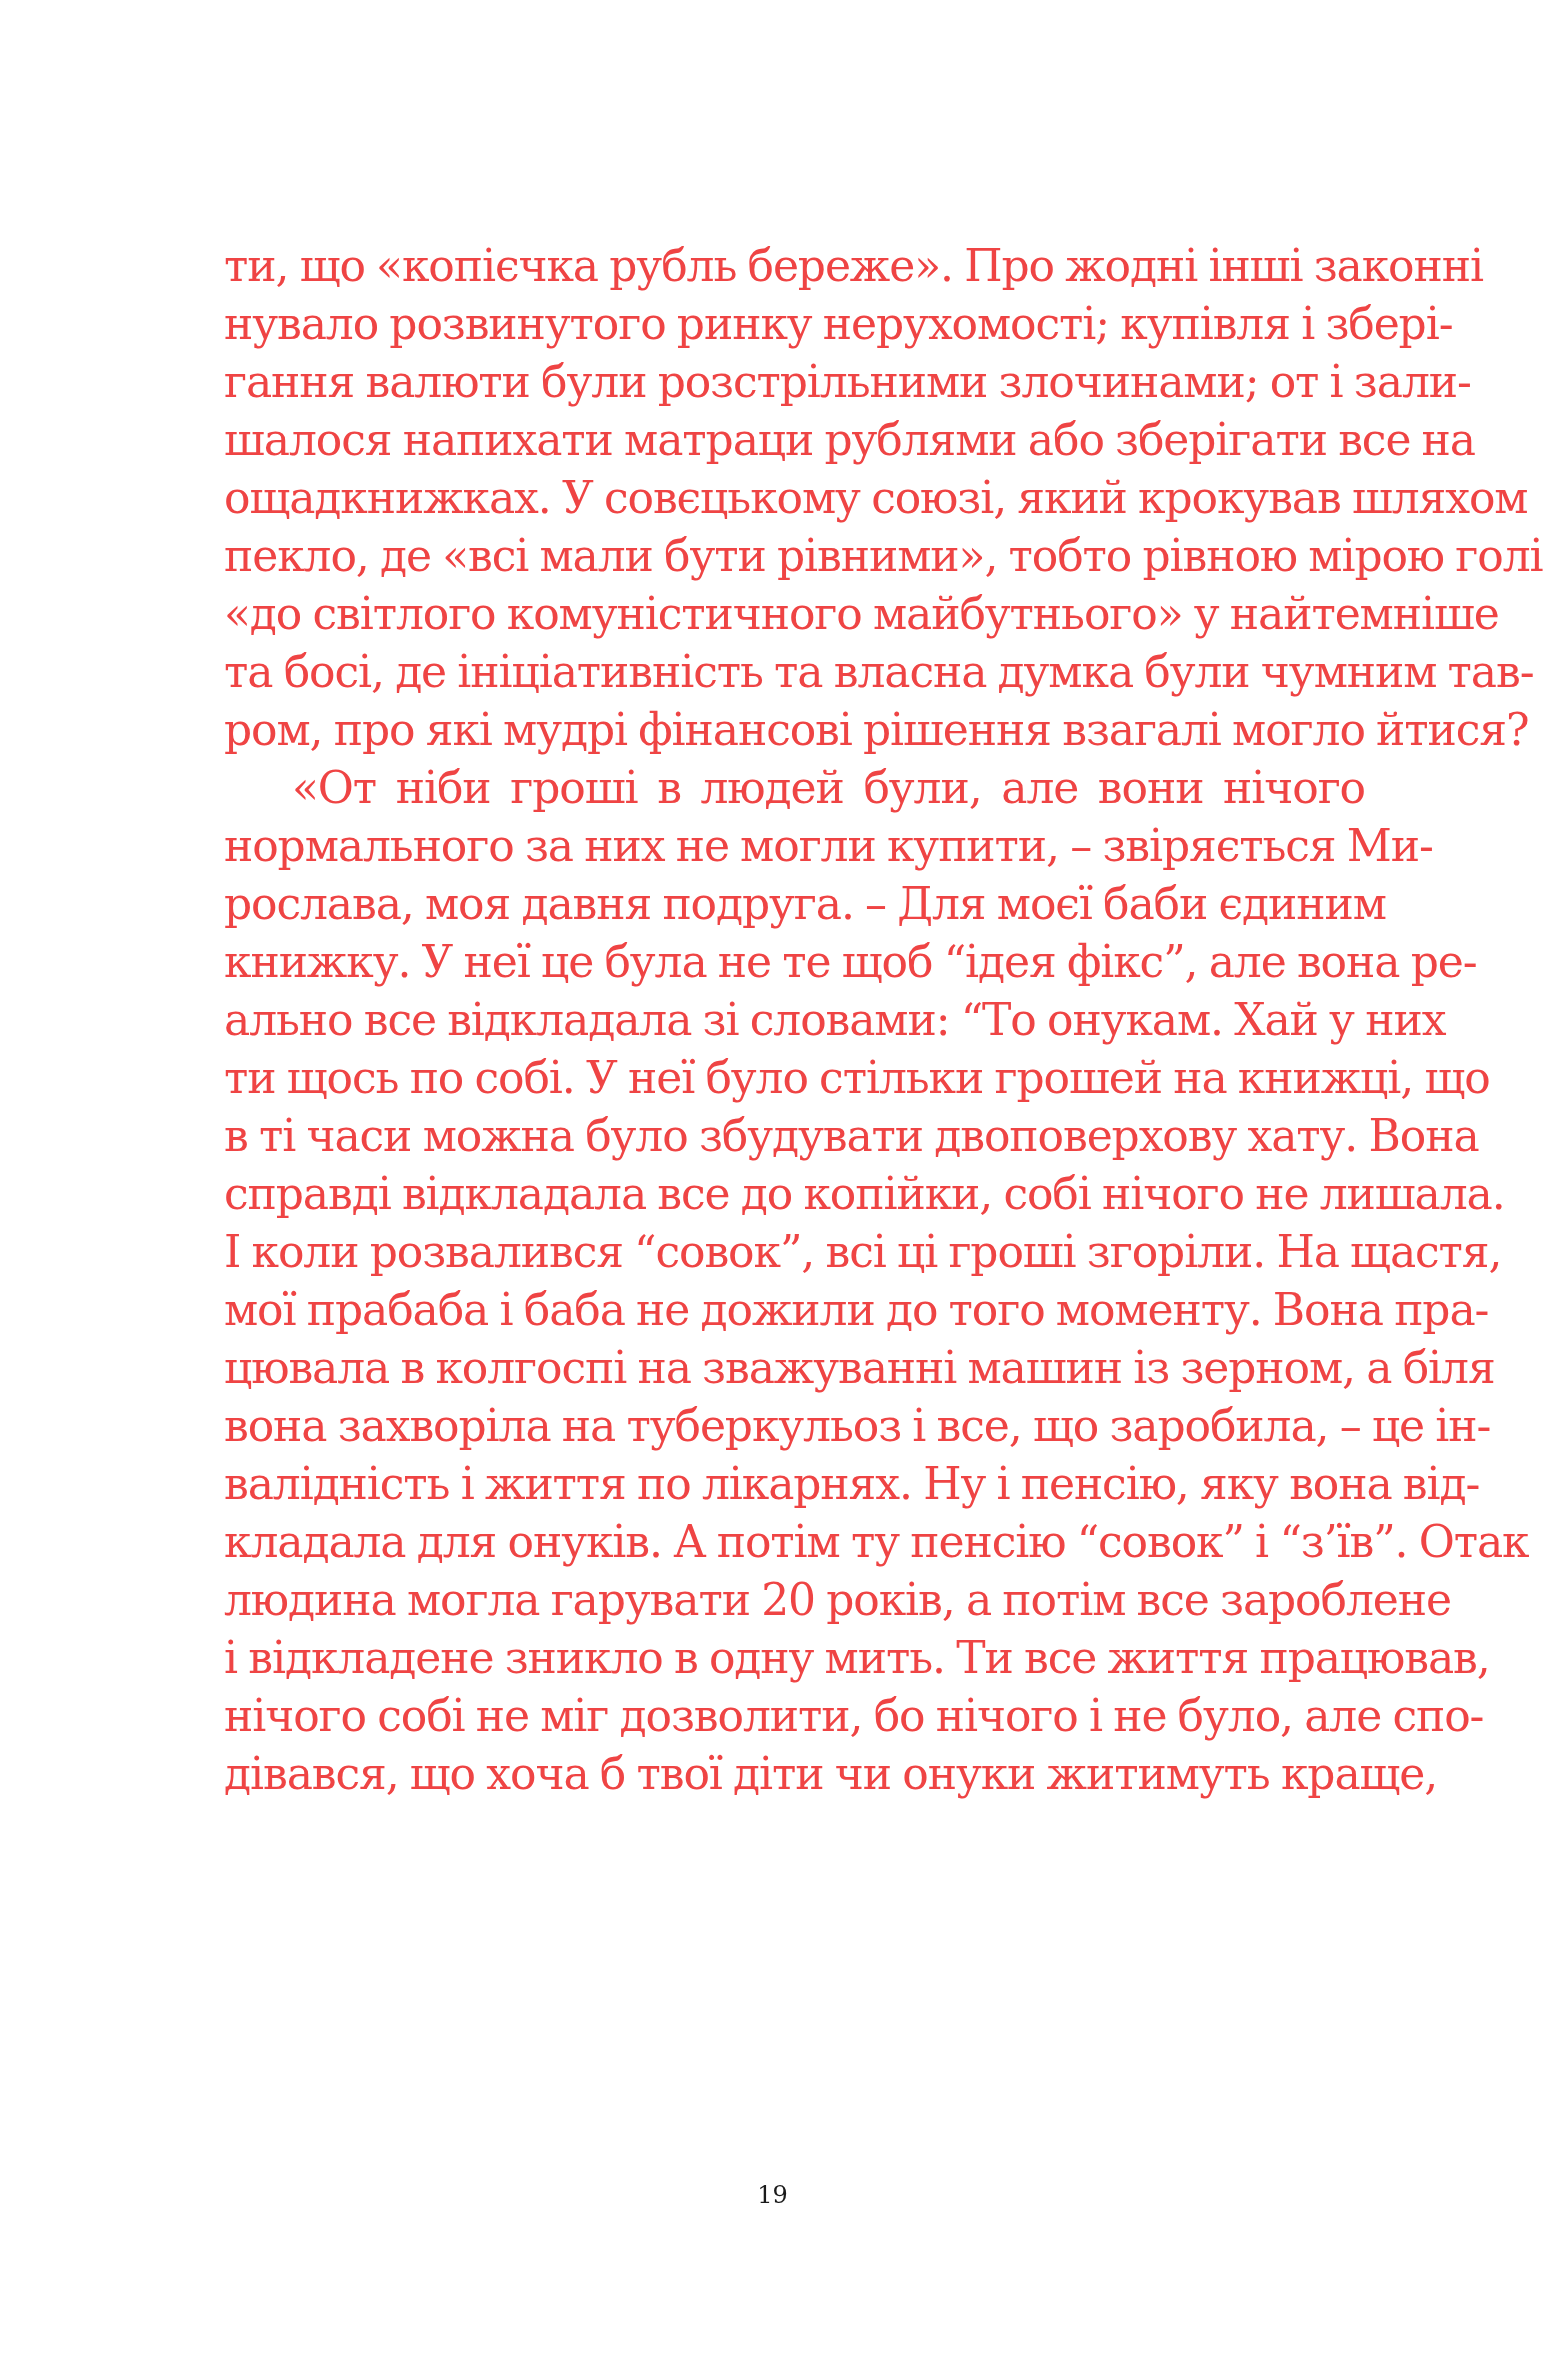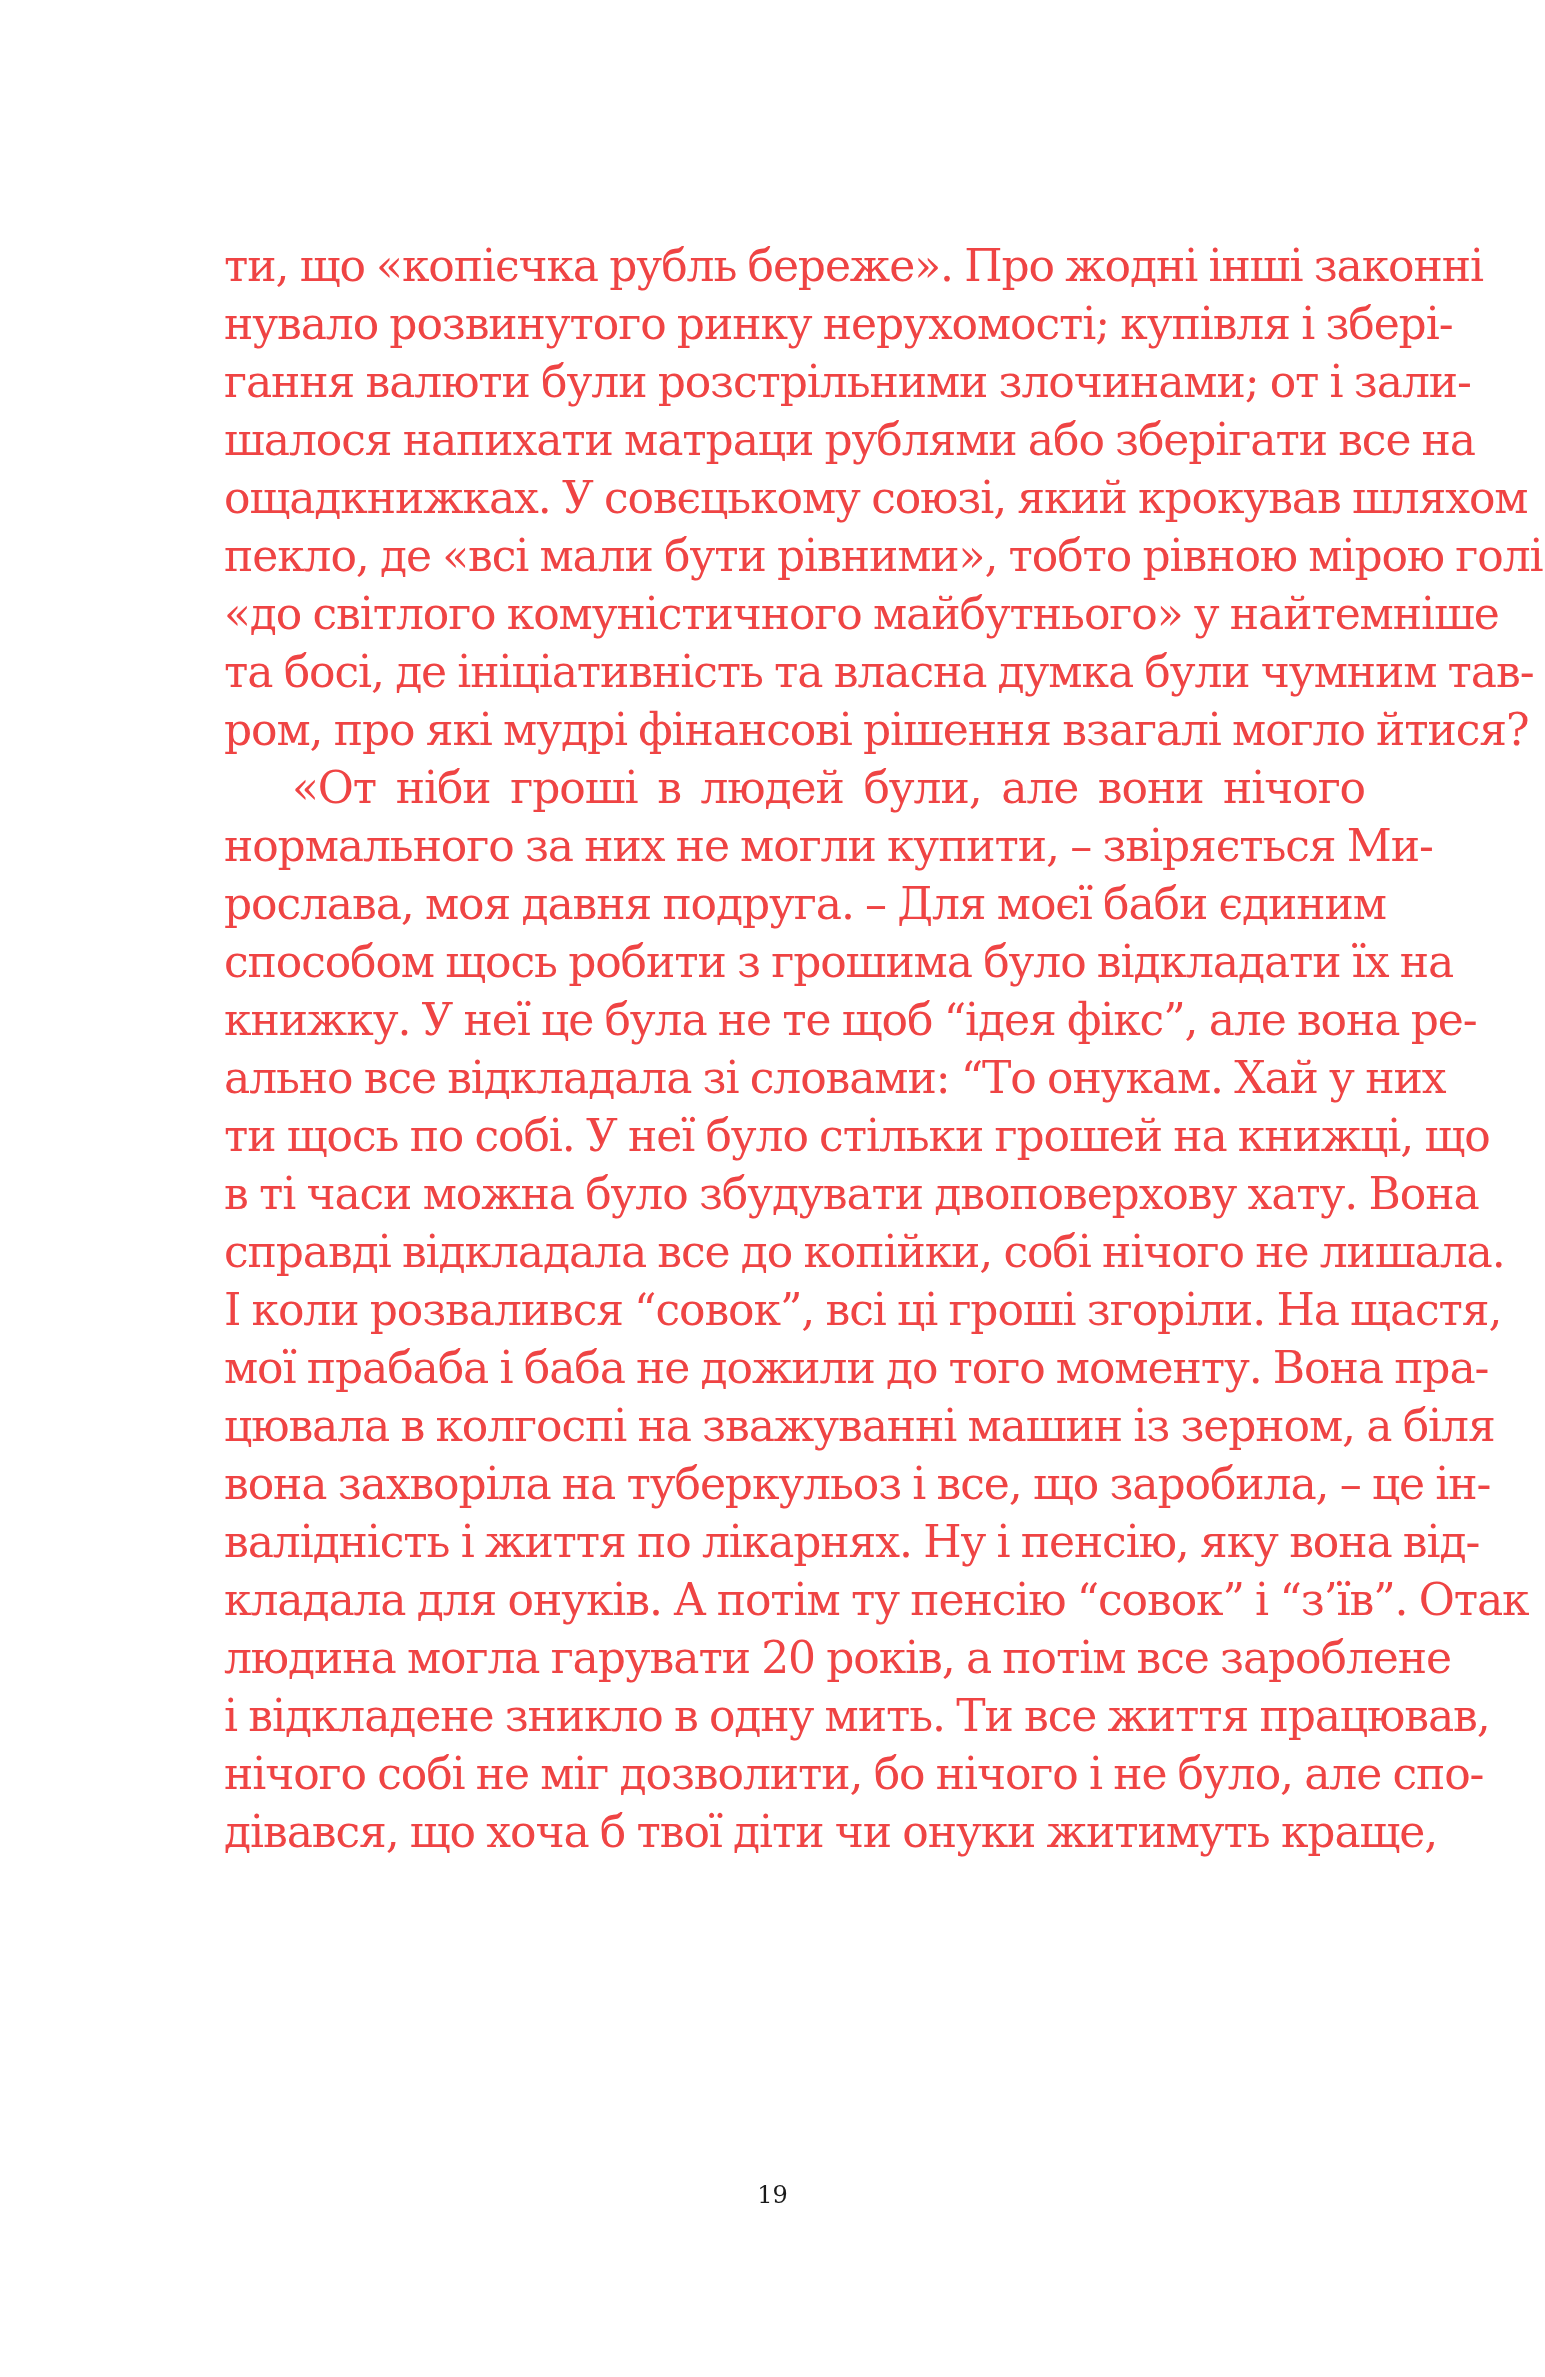--- a/index.html
+++ b/index.html
@@ -67,21 +67,20 @@
     <span class="line">гання валюти були розстрільними злочинами; от і зали-</span>
     <span class="line">шалося напихати матраци рублями або зберігати все на</span>
     <span class="line">ощадкнижках. У совєцькому союзі, який крокував шляхом</span>
     <span class="line">пекло, де «всі мали бути рівними», тобто рівною мірою голі</span>
     <span class="line">«до світлого комуністичного майбутнього» у найтемніше</span>
     <span class="line">та босі, де ініціативність та власна думка були чумним тав-</span>
     <span class="line">ром, про які мудрі фінансові рішення взагалі могло йтися?</span>
     <span class="line indent">«От ніби гроші в людей були, але вони нічого</span>
     <span class="line">нормального за них не могли купити, – звіряється Ми-</span>
     <span class="line">рослава, моя давня подруга. – Для моєї баби єдиним</span>
-    <span class="line">способом щось робити з грошима було відкладати їх на</span>
     <span class="line">книжку. У неї це була не те щоб “ідея фікс”, але вона ре-</span>
     <span class="line">ально все відкладала зі словами: “То онукам. Хай у них</span>
     <span class="line">ти щось по собі. У неї було стільки грошей на книжці, що</span>
     <span class="line">в ті часи можна було збудувати двоповерхову хату. Вона</span>
     <span class="line">справді відкладала все до копійки, собі нічого не лишала.</span>
     <span class="line">І коли розвалився “совок”, всі ці гроші згоріли. На щастя,</span>
     <span class="line">мої прабаба і баба не дожили до того моменту. Вона пра-</span>
     <span class="line">цювала в колгоспі на зважуванні машин із зерном, а біля</span>
     <span class="line">вона захворіла на туберкульоз і все, що заробила, – це ін-</span>
     <span class="line">валідність і життя по лікарнях. Ну і пенсію, яку вона від-</span>

